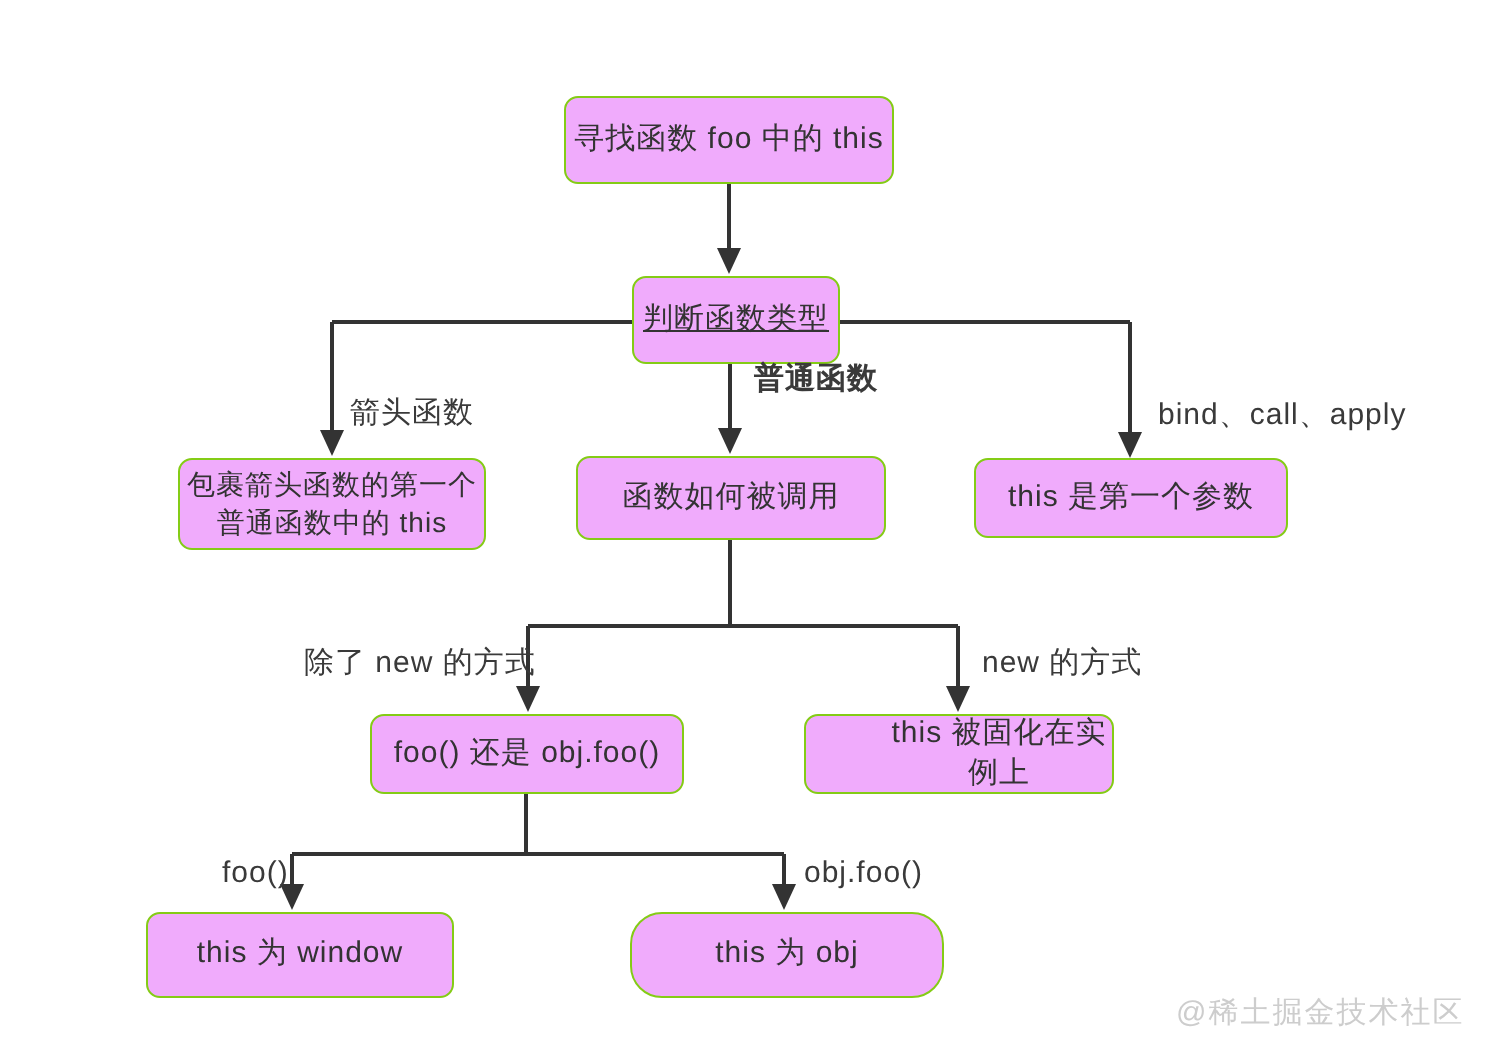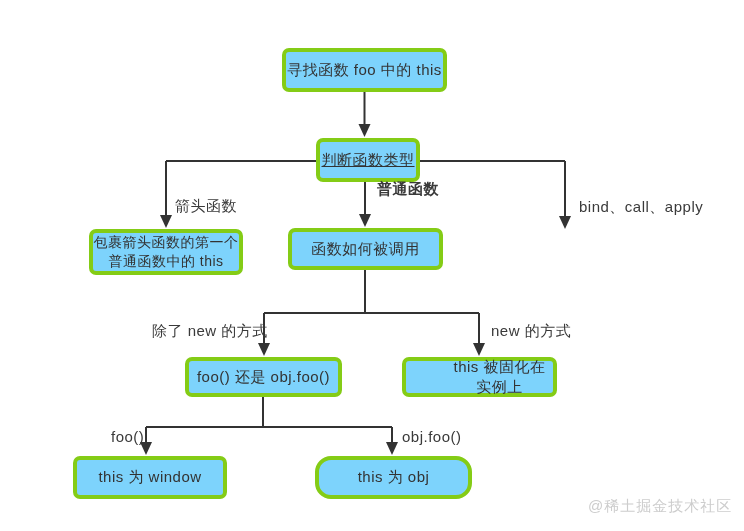--- a/index.html
+++ b/index.html
@@ -20,22 +20,22 @@
     left: 0;
     top: 0;
     width: 744px;
     height: 531px;
     z-index: 1;
   }
   .node {
     position: absolute;
     z-index: 2;
     box-sizing: border-box;
-    background: #7dd3fc;
-    border: 4px solid #84cc16;
+    background: #f0abfc;
+    border: 1px solid #84cc16;
     border-radius: 7px;
     color: #333333;
     font-size: 15px;
     display: flex;
     flex-direction: column;
     align-items: center;
     justify-content: center;
     text-align: center;
     line-height: 1.35;
     letter-spacing: 0.5px;
@@ -130,20 +130,23 @@
 
   <div class="node n-arrow-fn-res">
     <span>包裹箭头函数的第一个</span>
     <span>普通函数中的 this</span>
   </div>
 
   <div class="node n-how-called">
     <span>函数如何被调用</span>
   </div>
 
+  <div class="node n-bind-res">
+    <span>this 是第一个参数</span>
+  </div>
 
   <div class="node n-which-call">
     <span>foo() 还是 obj.foo()</span>
   </div>
 
   <div class="node n-new-res">
     <span>this 被固化在实例上</span>
   </div>
 
   <div class="node n-window-res">

